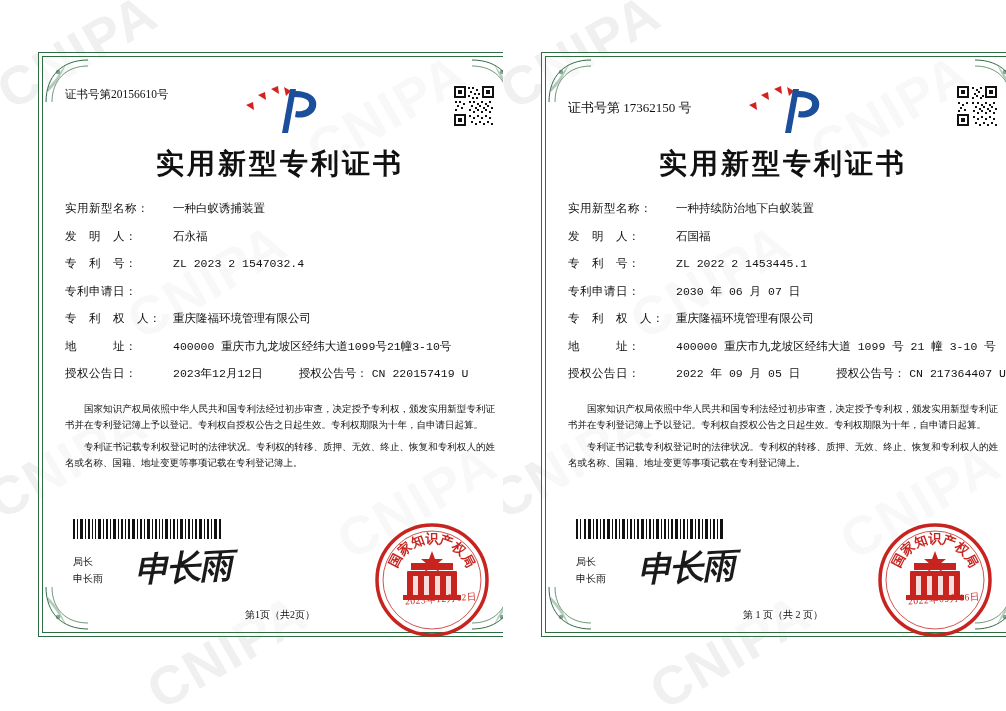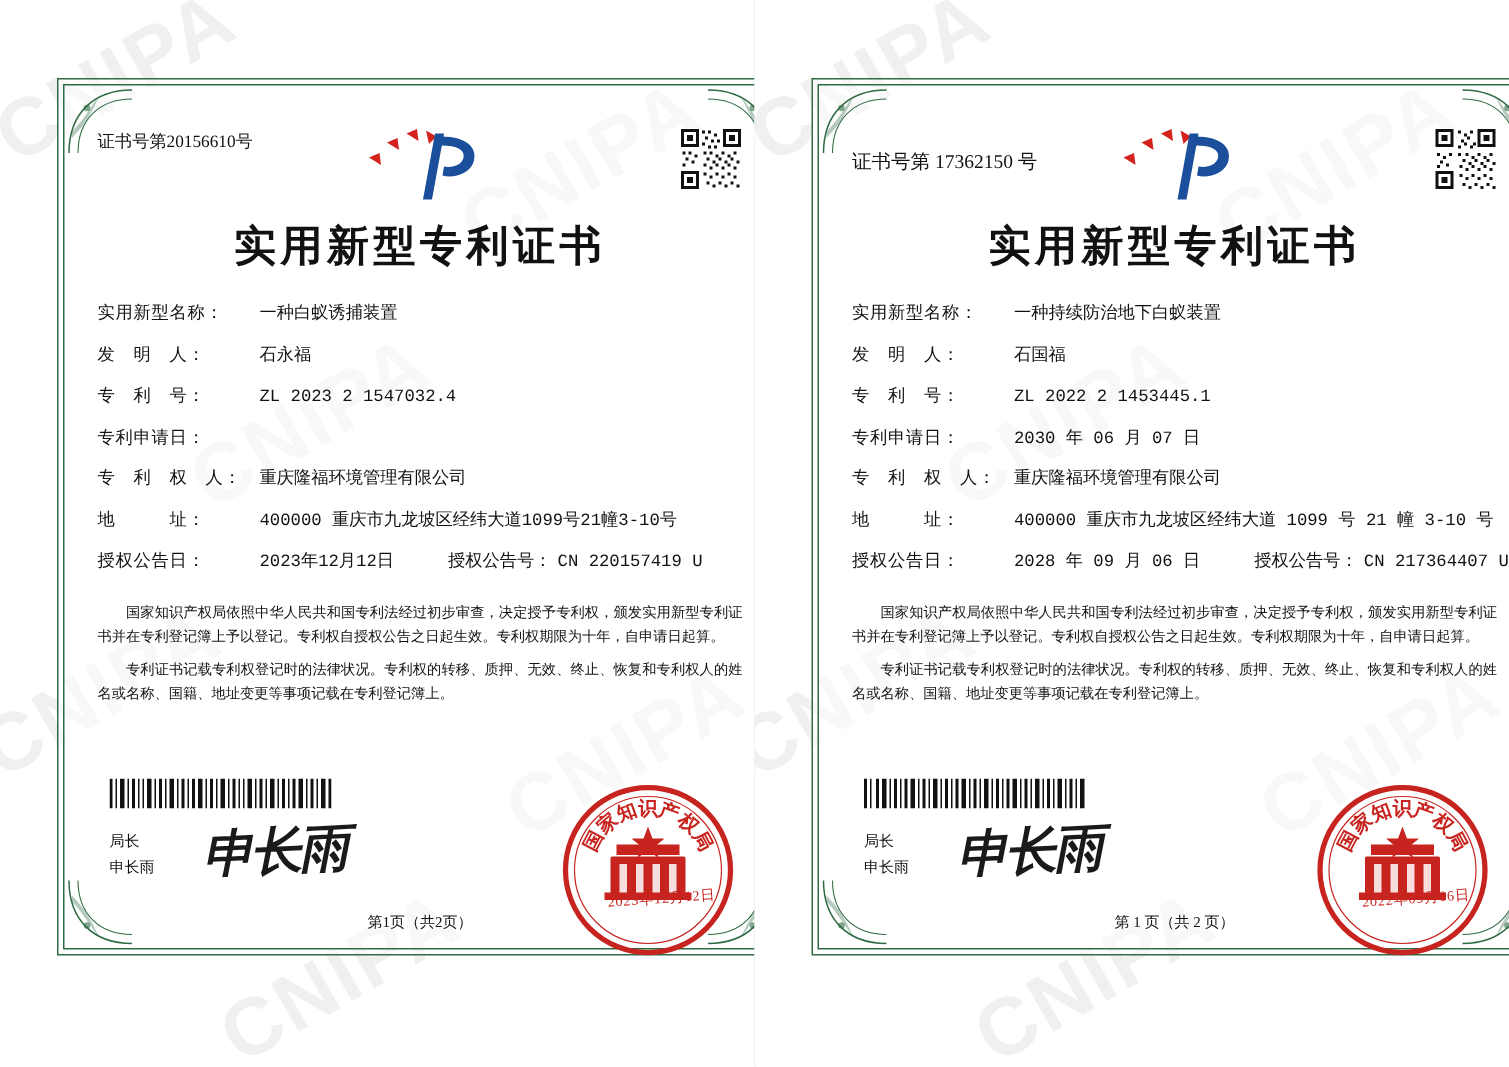--- a/index.html
+++ b/index.html
@@ -599,21 +599,21 @@
       <div class="frow">
         <span class="flabel">专　利　权　人：</span>
         <span class="fvalue">重庆隆福环境管理有限公司</span>
       </div>
       <div class="frow">
         <span class="flabel">地　　　址：</span>
         <span class="fvalue">400000  重庆市九龙坡区经纬大道 1099 号 21 幢 3-10 号</span>
       </div>
       <div class="frow dual">
         <span class="flabel">授权公告日：</span>
-        <span class="fvalue">2028 年 09 月 06 日</span>
+        <span class="fvalue">2022 年 09 月 05 日</span>
         <span class="flabel2">授权公告号：</span>
         <span class="fvalue">CN 217364407 U</span>
       </div>
     </div>
 
     <div class="paras">
       <p>国家知识产权局依照中华人民共和国专利法经过初步审查，决定授予专利权，颁发实用新型专利证书并在专利登记簿上予以登记。专利权自授权公告之日起生效。专利权期限为十年，自申请日起算。</p>
       <p>专利证书记载专利权登记时的法律状况。专利权的转移、质押、无效、终止、恢复和专利权人的姓名或名称、国籍、地址变更等事项记载在专利登记簿上。</p>
     </div>
 

